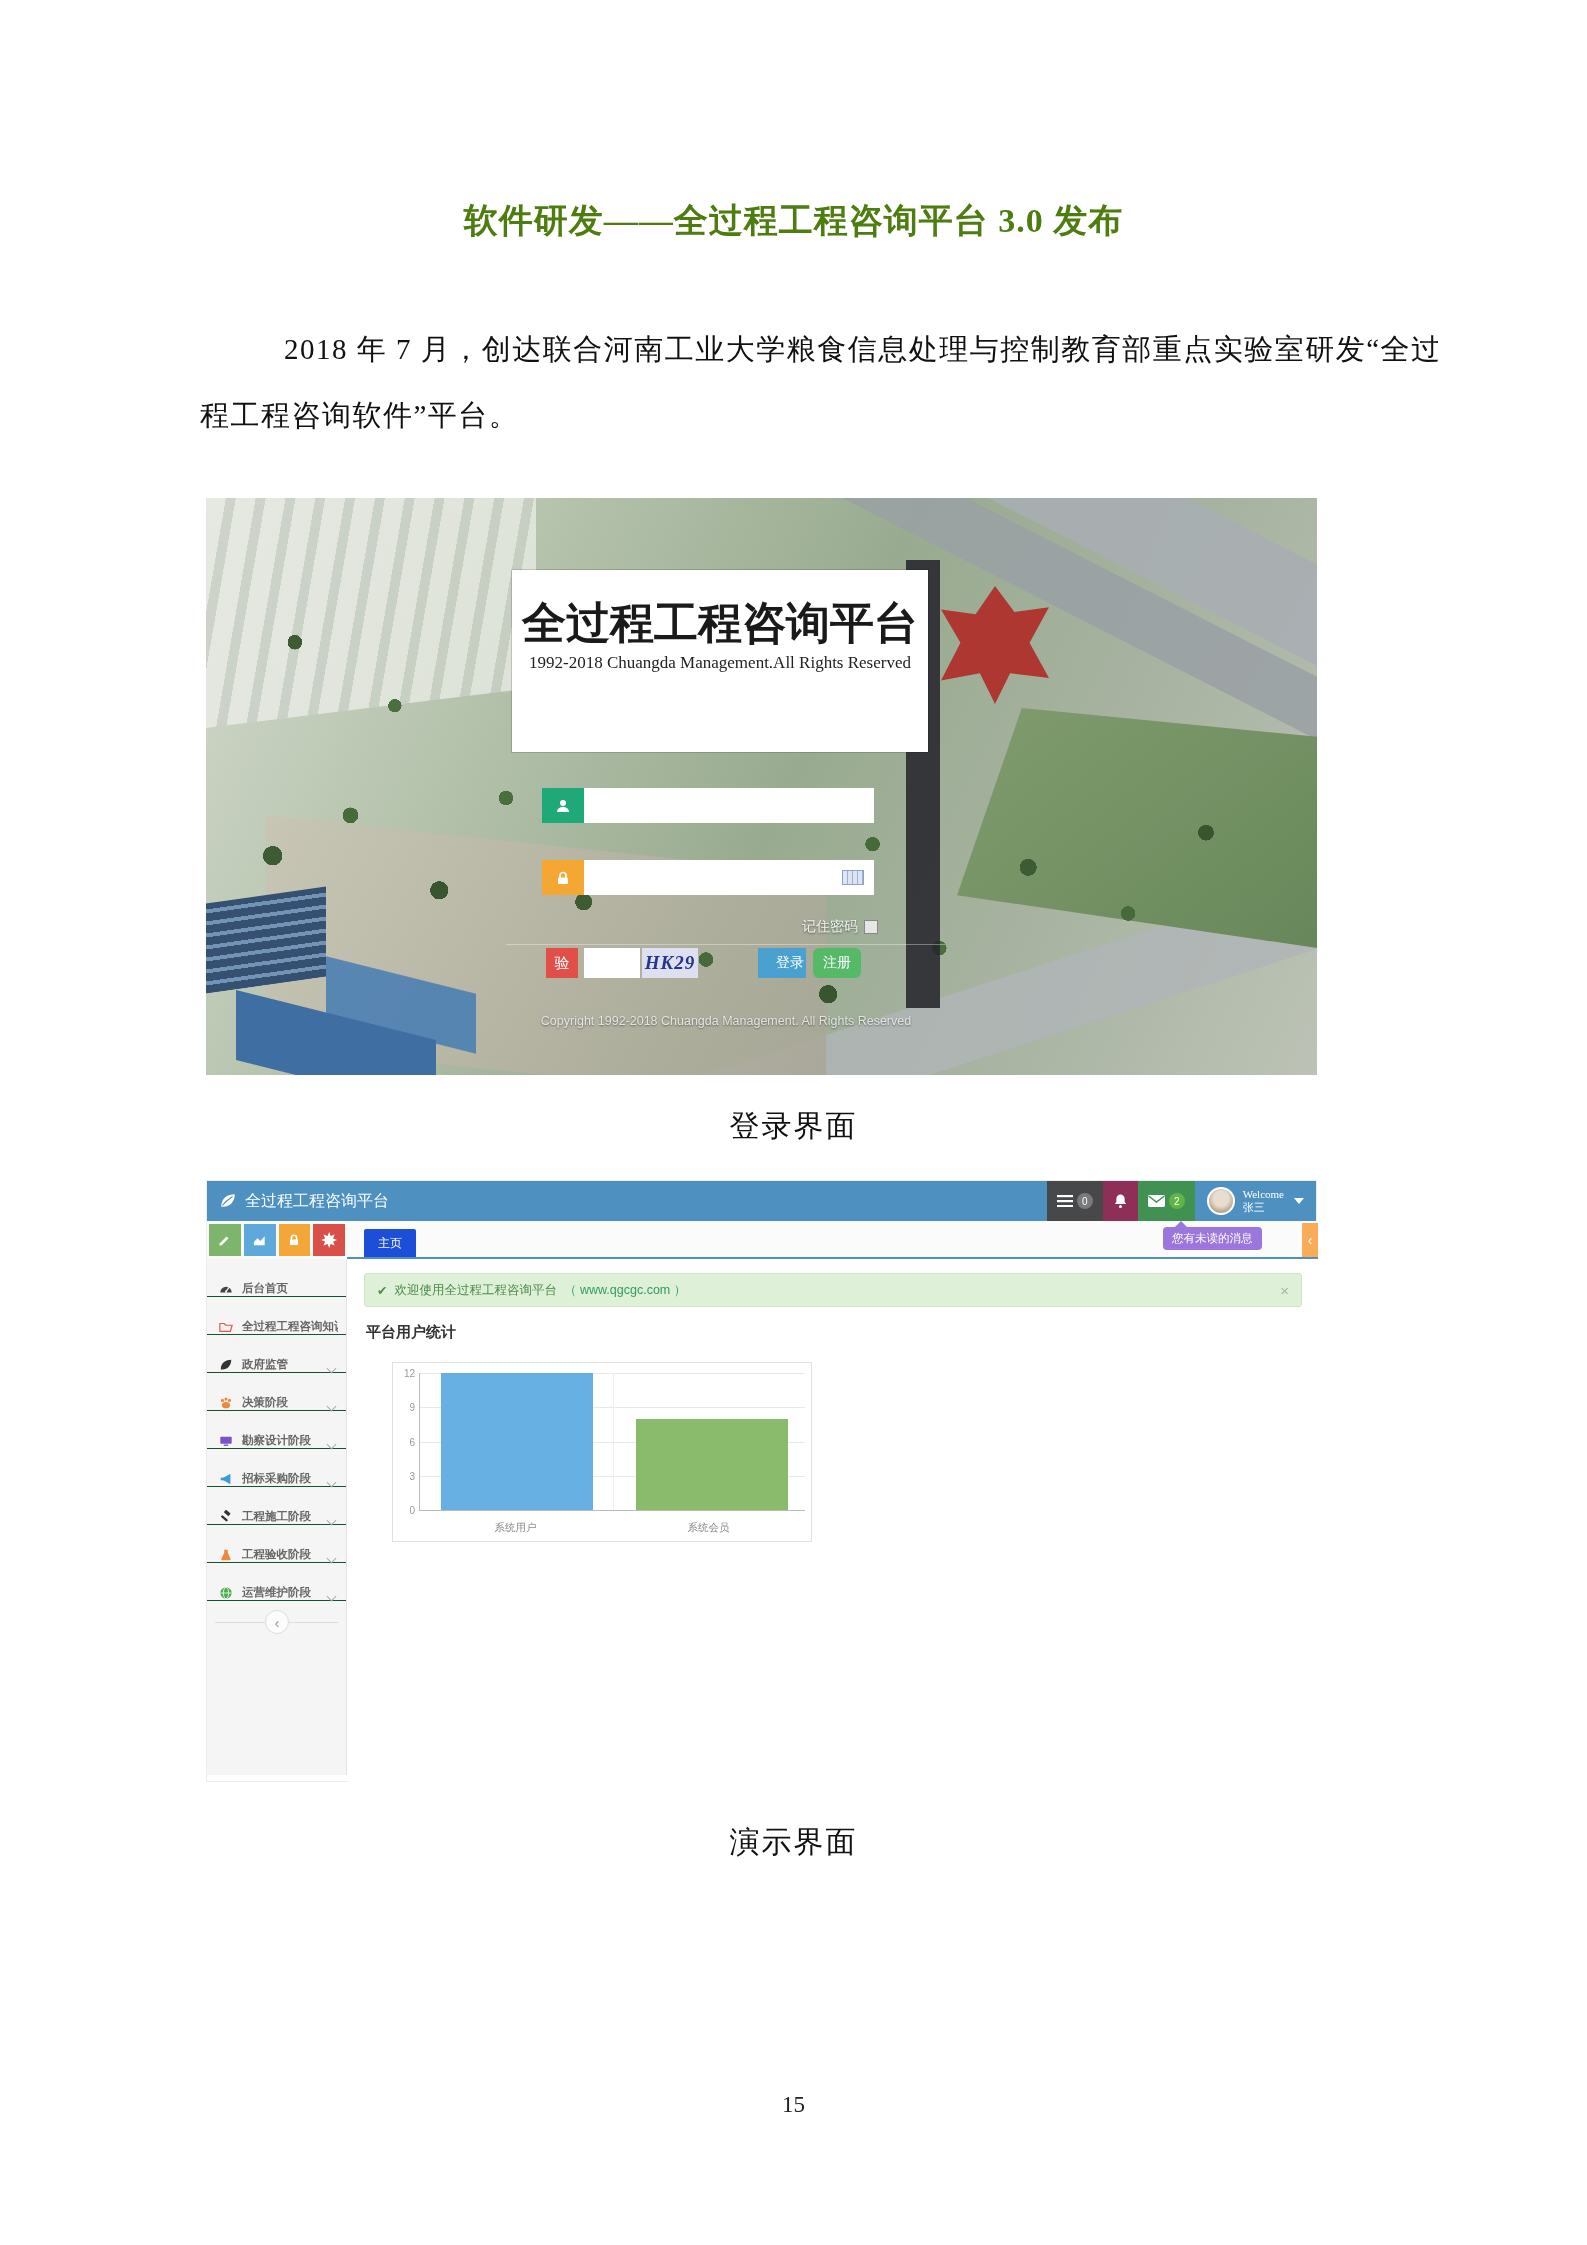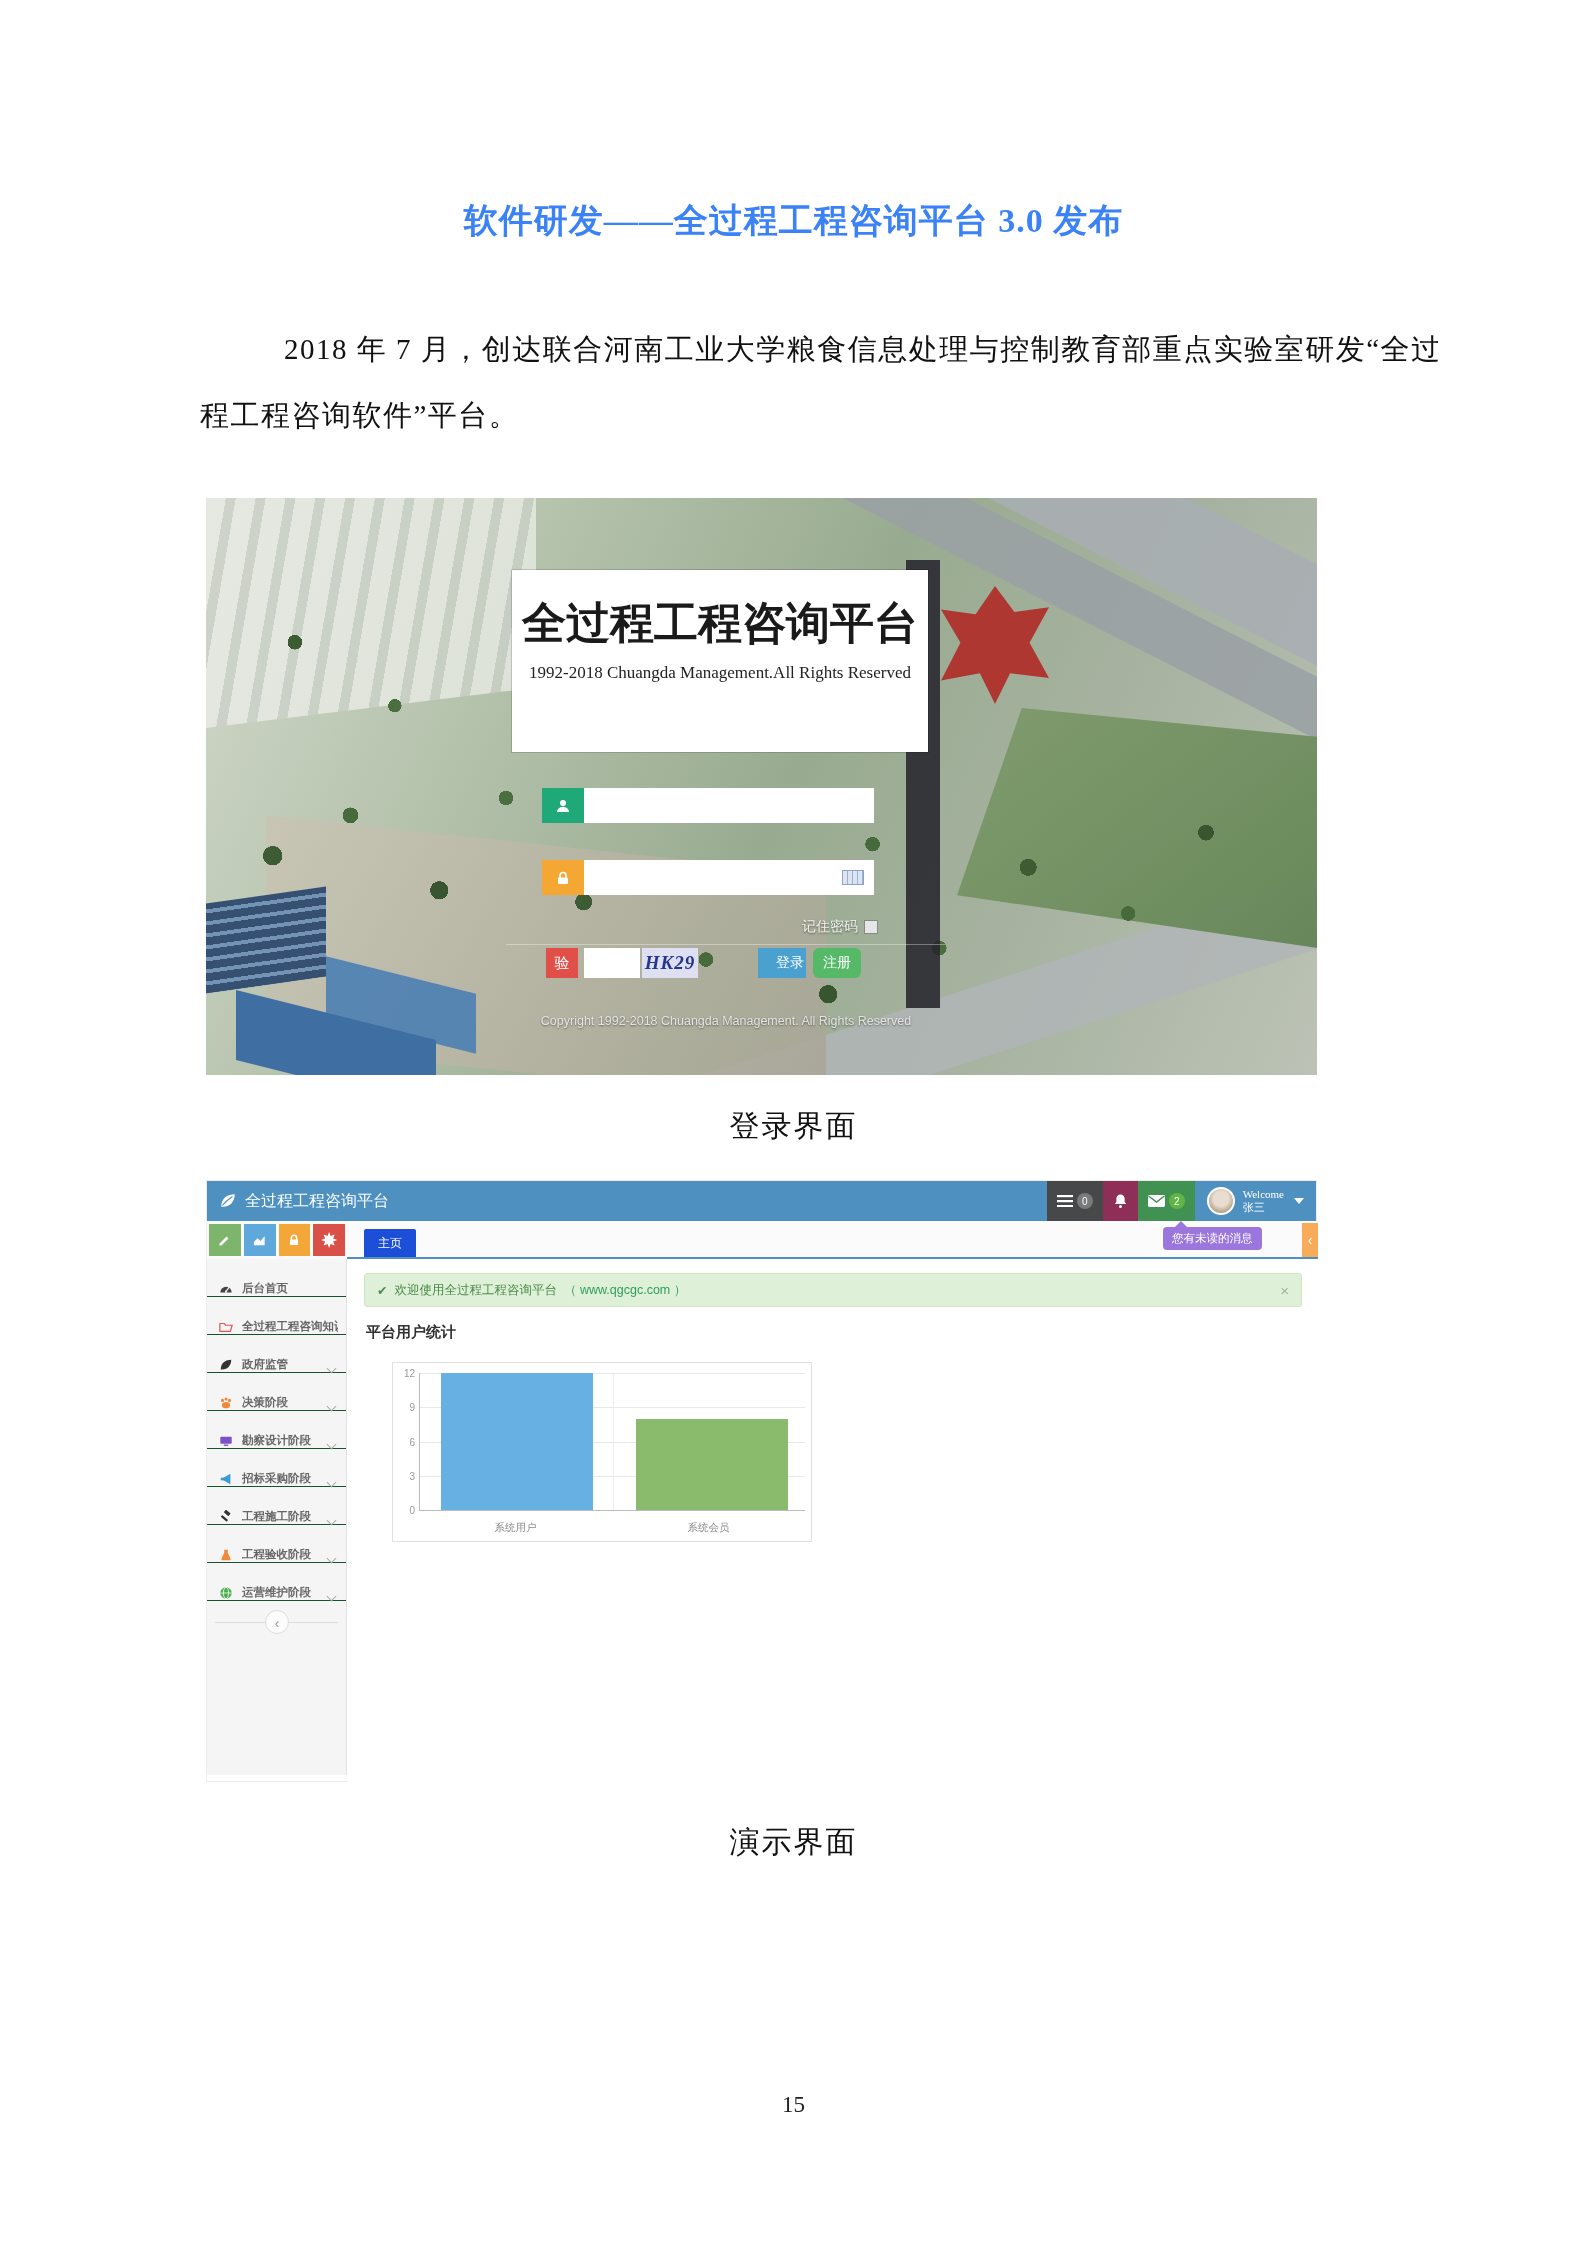--- a/index.html
+++ b/index.html
@@ -1,21 +1,21 @@
 <!DOCTYPE html>
 <html><head>
 <meta charset="utf-8">
 <style>
   * { margin:0; padding:0; box-sizing:border-box; }
   body { background:#fff; font-family:"Liberation Sans", sans-serif; }
   .page { position:relative; width:1587px; height:2245px; background:#fff; overflow:hidden; }
 
   
   .doc-title { position:absolute; top:198px; left:0; width:100%; text-align:center;
-    font-family:"Liberation Serif", serif; font-weight:bold; font-size:34px; color:#3b82f6; letter-spacing:1px;}
+    font-family:"Liberation Serif", serif; font-weight:bold; font-size:34px; color:#4d7c0f; letter-spacing:1px;}
   .doc-para { position:absolute; top:316px; left:200px; width:1250px;
     font-family:"Liberation Serif", serif; font-size:29px; color:#111; line-height:66px;
     text-indent:84px; letter-spacing:1.5px;}
   .caption { position:absolute; left:0; width:100%; text-align:center;
     font-family:"Liberation Serif", serif; font-size:30px; color:#111; letter-spacing:2px;}
   .cap-login { top:1106px; }
   .cap-demo  { top:1822px; }
   .page-num { position:absolute; top:2092px; left:0; width:100%; text-align:center;
     font-family:"Liberation Serif", serif; font-size:23px; color:#222; }
 
@@ -49,21 +49,21 @@
      radial-gradient(circle 12px at 8% 25%, #3d5c33 0 60%, transparent 61%),
      radial-gradient(circle 12px at 60% 60%, #466a3a 0 60%, transparent 61%);}
   .ph-red { left:735px; top:88px; width:108px; height:118px; background:#ae3831;
      clip-path:polygon(50% 0,68% 22%,100% 18%,82% 48%,100% 78%,64% 74%,50% 100%,36% 74%,0 80%,18% 48%,0 20%,32% 24%); }
   .ph-strip { left:700px; top:62px; width:34px; height:448px; background:rgba(38,38,44,.88); }
 
   .login-panel { position:absolute; left:306px; top:72px; width:416px; height:182px; background:#fff;
      text-align:center; box-shadow:0 0 0 1px rgba(0,0,0,.15); z-index:3;}
   .login-panel .big { margin-top:24px; font-family:"Liberation Serif", serif; font-weight:bold;
      font-size:44px; color:#1a1a1a; letter-spacing:0px; }
-  .login-panel .sub { margin-top:10px; font-family:"Liberation Serif", serif; font-size:17px; color:#222; }
+  .login-panel .sub { margin-top:0; font-family:"Liberation Serif", serif; font-size:17px; color:#222; }
 
   .lrow { position:absolute; display:flex; z-index:3; }
   .ibox { width:42px; height:35px; display:flex; align-items:center; justify-content:center; flex:none; }
   .ibox.green { background:#1fa878; }
   .ibox.orange { background:#f5a733; }
   .ibox.red { background:#e05048; width:32px; height:30px; color:#fff; font-size:15px; }
   .linput { width:290px; height:35px; background:#fff; border:none; outline:none; padding:0 8px; font-size:14px;}
   .row-user { left:336px; top:290px; }
   .row-pass { left:336px; top:362px; }
   .kbd-icon { position:absolute; right:10px; top:10px; width:22px; height:15px; background:#dde4f2; border:1px solid #8fa3c8;

